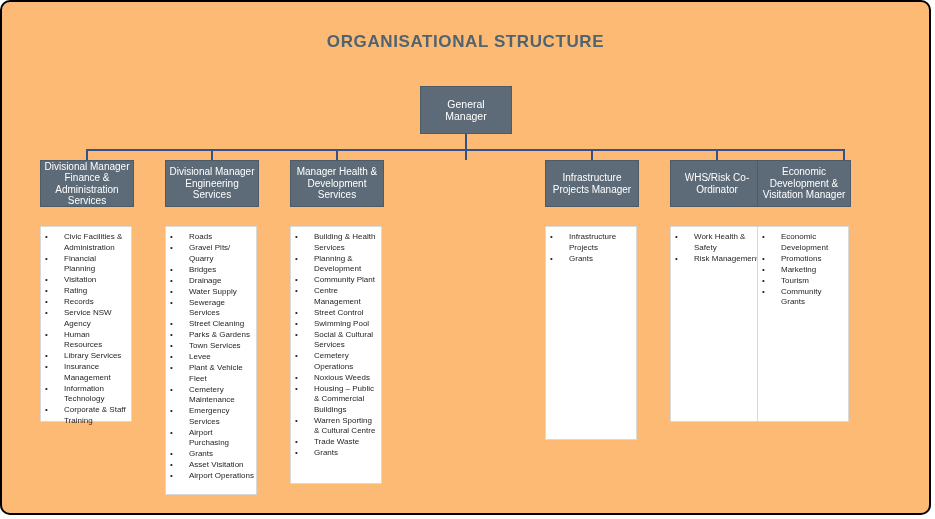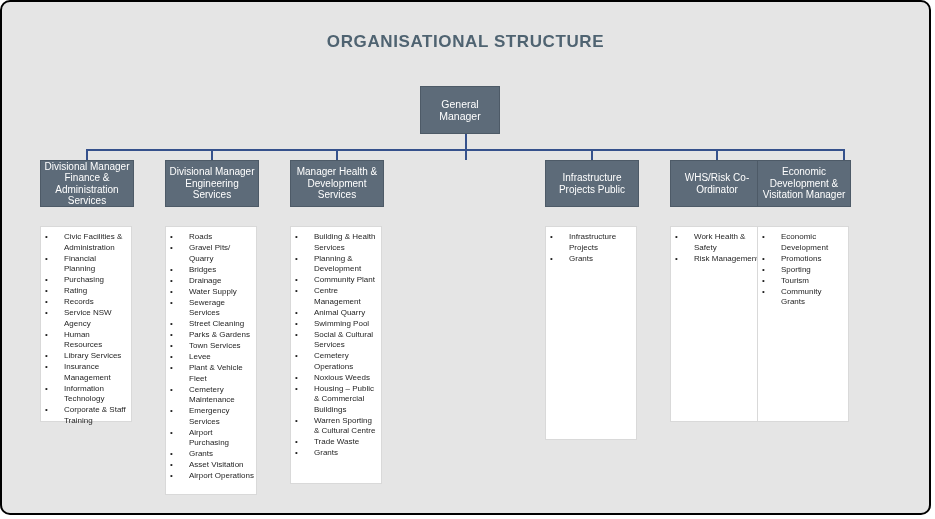--- a/index.html
+++ b/index.html
@@ -9,31 +9,31 @@
     --title-text:#4f6371;
     --list-border:#d9d9d9;
     --list-text:#1f1f1f;
     --canvas-border:#000000;
   }
   html,body{margin:0;padding:0;background:#fff;}
   body{font-family:"Liberation Sans", sans-serif;}
   .canvas{
     position:relative;width:931px;height:515px;margin:0;
     border:2px solid var(--canvas-border);border-radius:10px;
-    background:#e5e5e5;overflow:hidden;box-sizing:border-box;
+    background:#fdba74;overflow:hidden;box-sizing:border-box;
   }
   .title{
     position:absolute;top:30px;left:0;width:100%;text-align:center;
     font-size:17px;font-weight:bold;letter-spacing:.6px;color:var(--title-text);
   }
   .gm-box{
-    position:absolute;left:418px;top:84px;width:80px;height:48px;
+    position:absolute;left:418px;top:84px;width:92px;height:48px;
     background:var(--box-fill);border:1px solid var(--box-edge);box-sizing:border-box;
     color:#fff;font-size:10.5px;display:flex;align-items:center;justify-content:center;
-    text-align:center;padding:2px;
+    text-align:center;padding:8px;
   }
   .line{position:absolute;background:var(--connector);}
   .col{position:absolute;top:158px;width:95px;}
   .dept{
     width:94px;height:47px;background:var(--box-fill);
     border:1px solid var(--box-edge);box-sizing:border-box;
     color:#fff;font-size:10px;line-height:11.5px;
     display:flex;align-items:center;justify-content:center;
     text-align:center;padding:2px;
   }
@@ -73,21 +73,21 @@
         <div class="li">
           <span class="bullet">•</span>
           <span class="li-text">Civic Facilities &amp; Administration</span>
         </div>
         <div class="li">
           <span class="bullet">•</span>
           <span class="li-text">Financial Planning</span>
         </div>
         <div class="li">
           <span class="bullet">•</span>
-          <span class="li-text">Purchasing</span>
+          <span class="li-text">Visitation</span>
         </div>
         <div class="li">
           <span class="bullet">•</span>
           <span class="li-text">Rating</span>
         </div>
         <div class="li">
           <span class="bullet">•</span>
           <span class="li-text">Records</span>
         </div>
         <div class="li">
@@ -205,21 +205,21 @@
         <div class="li">
           <span class="bullet">•</span>
           <span class="li-text">Community Plant</span>
         </div>
         <div class="li">
           <span class="bullet">•</span>
           <span class="li-text">Centre Management</span>
         </div>
         <div class="li">
           <span class="bullet">•</span>
-          <span class="li-text">Animal Quarry</span>
+          <span class="li-text">Street Control</span>
         </div>
         <div class="li">
           <span class="bullet">•</span>
           <span class="li-text">Swimming Pool</span>
         </div>
         <div class="li">
           <span class="bullet">•</span>
           <span class="li-text">Social &amp; Cultural Services</span>
         </div>
         <div class="li">
@@ -244,21 +244,21 @@
         </div>
         <div class="li">
           <span class="bullet">•</span>
           <span class="li-text">Grants</span>
         </div>
       </div>
   </div>
 
 
   <div class="col" style="left:543px">
-    <div class="dept">Infrastructure Projects Public</div>
+    <div class="dept">Infrastructure Projects Manager</div>
     <div class="list" style="height:214px">
         <div class="li">
           <span class="bullet">•</span>
           <span class="li-text">Infrastructure Projects</span>
         </div>
         <div class="li">
           <span class="bullet">•</span>
           <span class="li-text">Grants</span>
         </div>
       </div>
@@ -284,21 +284,21 @@
         <div class="li">
           <span class="bullet">•</span>
           <span class="li-text">Economic Development</span>
         </div>
         <div class="li">
           <span class="bullet">•</span>
           <span class="li-text">Promotions</span>
         </div>
         <div class="li">
           <span class="bullet">•</span>
-          <span class="li-text">Sporting</span>
+          <span class="li-text">Marketing</span>
         </div>
         <div class="li">
           <span class="bullet">•</span>
           <span class="li-text">Tourism</span>
         </div>
         <div class="li">
           <span class="bullet">•</span>
           <span class="li-text">Community Grants</span>
         </div>
       </div>

